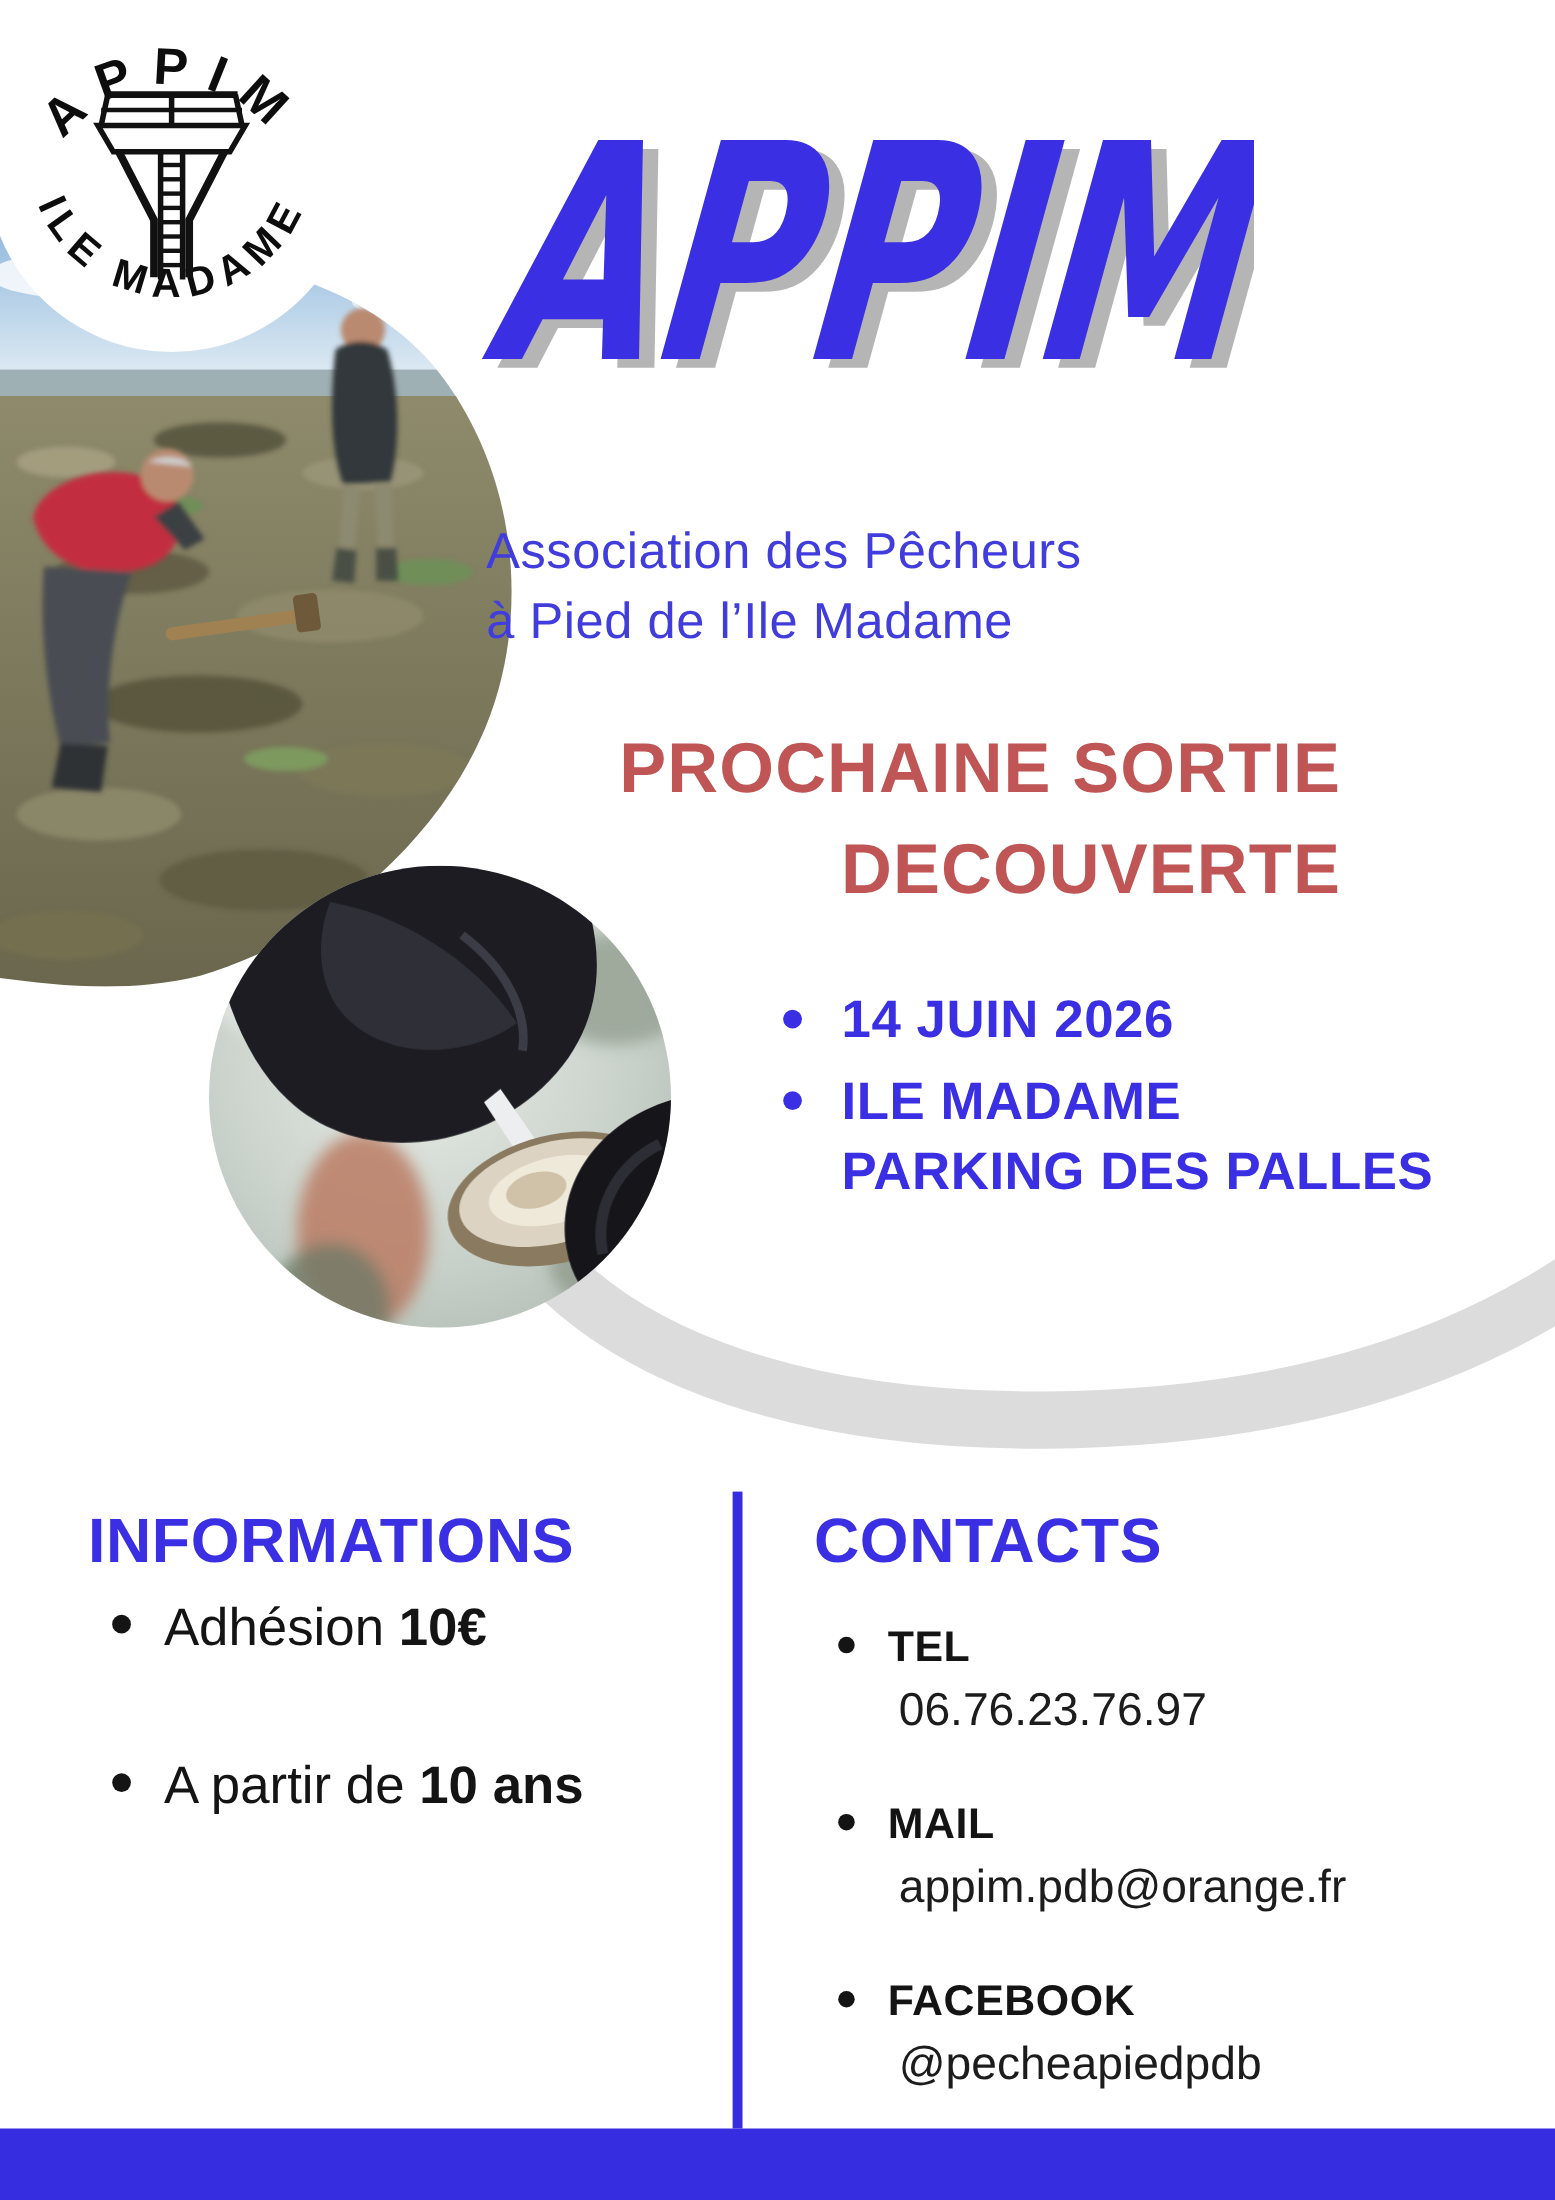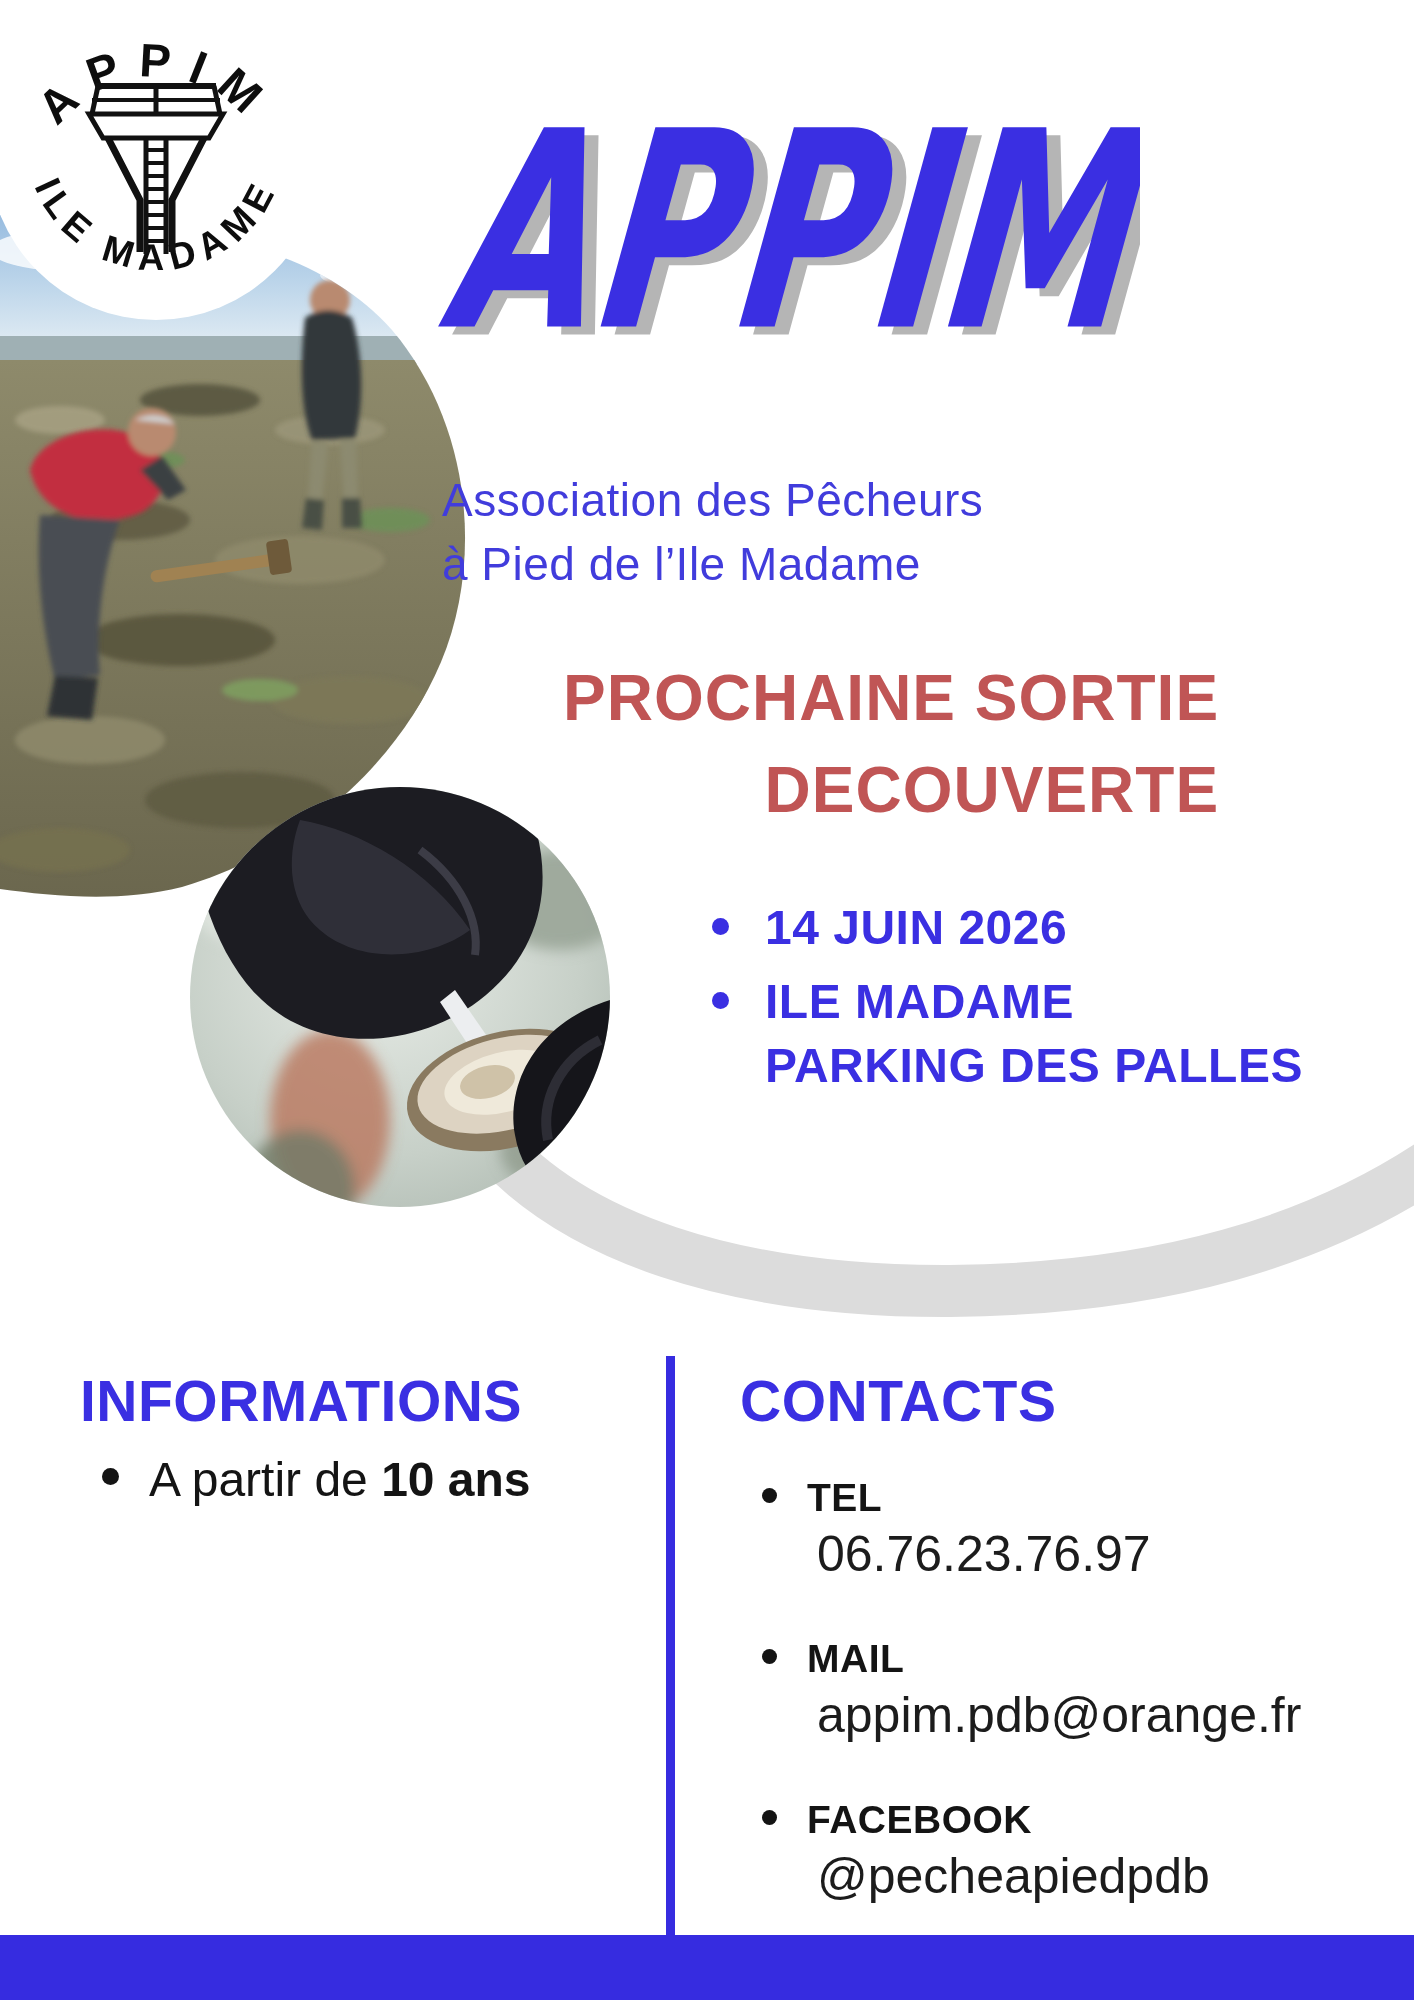--- a/index.html
+++ b/index.html
@@ -36,21 +36,21 @@
   }
   .info-heading{left:80px;top:1368px;}
   .contacts-heading{left:740px;top:1368px;}
   .info-list{left:102px;top:1452px;}
   .info-list li{display:flex;gap:30px;margin-bottom:88px;}
   .info-list .txt{font-size:48px;line-height:56px;color:#141414;}
   .info-list .txt b{font-weight:700;}
   .contacts-list{left:762px;top:1474px;}
   .contacts-list li{display:flex;gap:30px;margin-bottom:56px;}
   .contacts-list .label{font-size:39px;line-height:47px;font-weight:700;color:#141414;letter-spacing:.5px;}
-  .contacts-list .value{font-size:50px;line-height:50px;color:#1c1c1c;margin:8px 0 0 10px;}
+  .contacts-list .value{font-size:42px;line-height:50px;color:#1c1c1c;margin:8px 0 0 10px;}
   .divider{position:absolute;left:666px;top:1356px;width:9px;height:579px;background:var(--bar);}
   .bottom-bar{position:absolute;left:0;top:1935px;width:1414px;height:65px;background:var(--bar);}
 </style>
 </head>
 <body>
 
 <div class="page" style="--blue: #3a2fe2; --blue2: #413cdc; --red: #c05555; --swoosh: #dcdcdc; --bar: #362ce0;">
 
   <svg class="art" width="1414" height="2000" viewBox="0 0 1414 2000">
     <defs>
@@ -223,20 +223,24 @@
         <div class="txt">ILE MADAME</div>
         <div class="txt sub">PARKING DES PALLES</div>
       </div>
     </li>
   </ul>
 
   <div class="col-heading info-heading">INFORMATIONS</div>
   <ul class="blist info-list">
     <li>
       <span class="dot black"></span>
+      <div class="txt"><span>Adhésion </span><b>10€</b></div>
+    </li>
+    <li>
+      <span class="dot black"></span>
       <div class="txt"><span>A partir de </span><b>10 ans</b></div>
     </li>
   </ul>
 
   <div class="divider"></div>
 
   <div class="col-heading contacts-heading">CONTACTS</div>
   <ul class="blist contacts-list">
     <li>
       <span class="dot small"></span>

